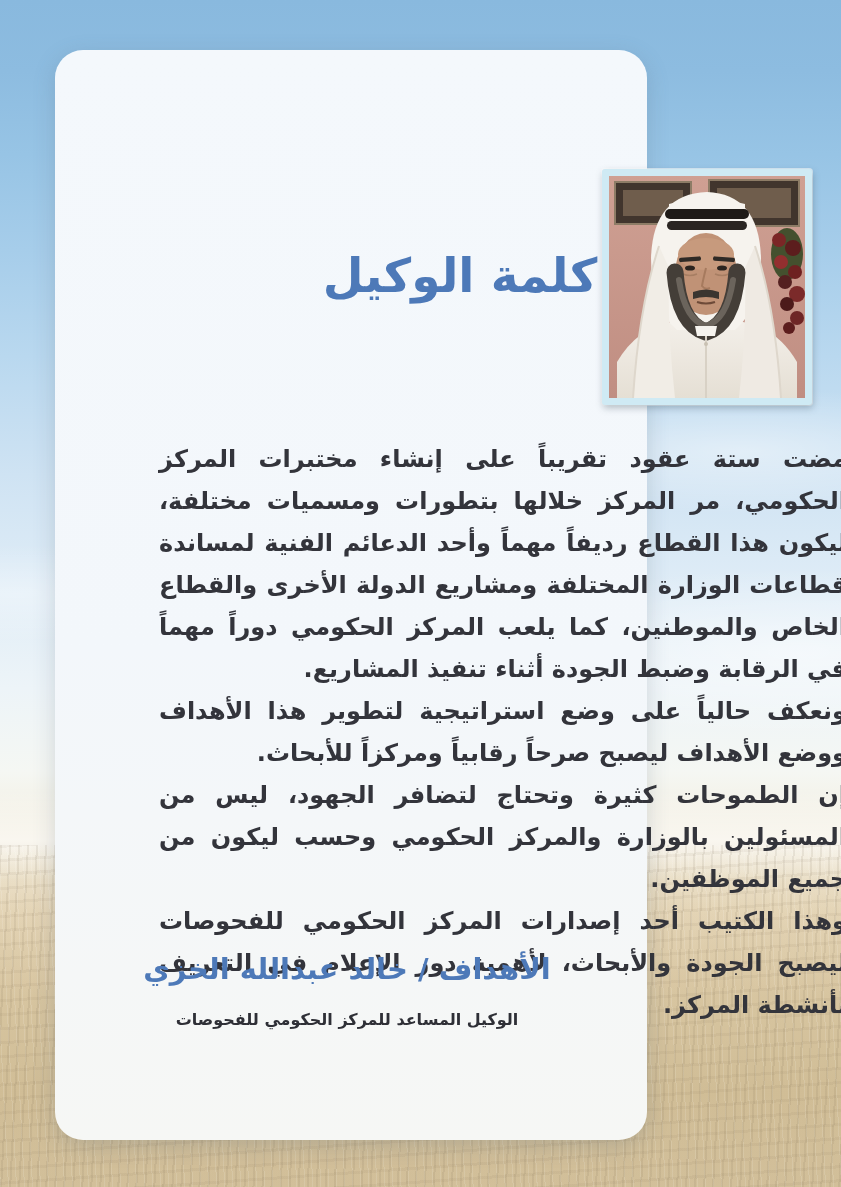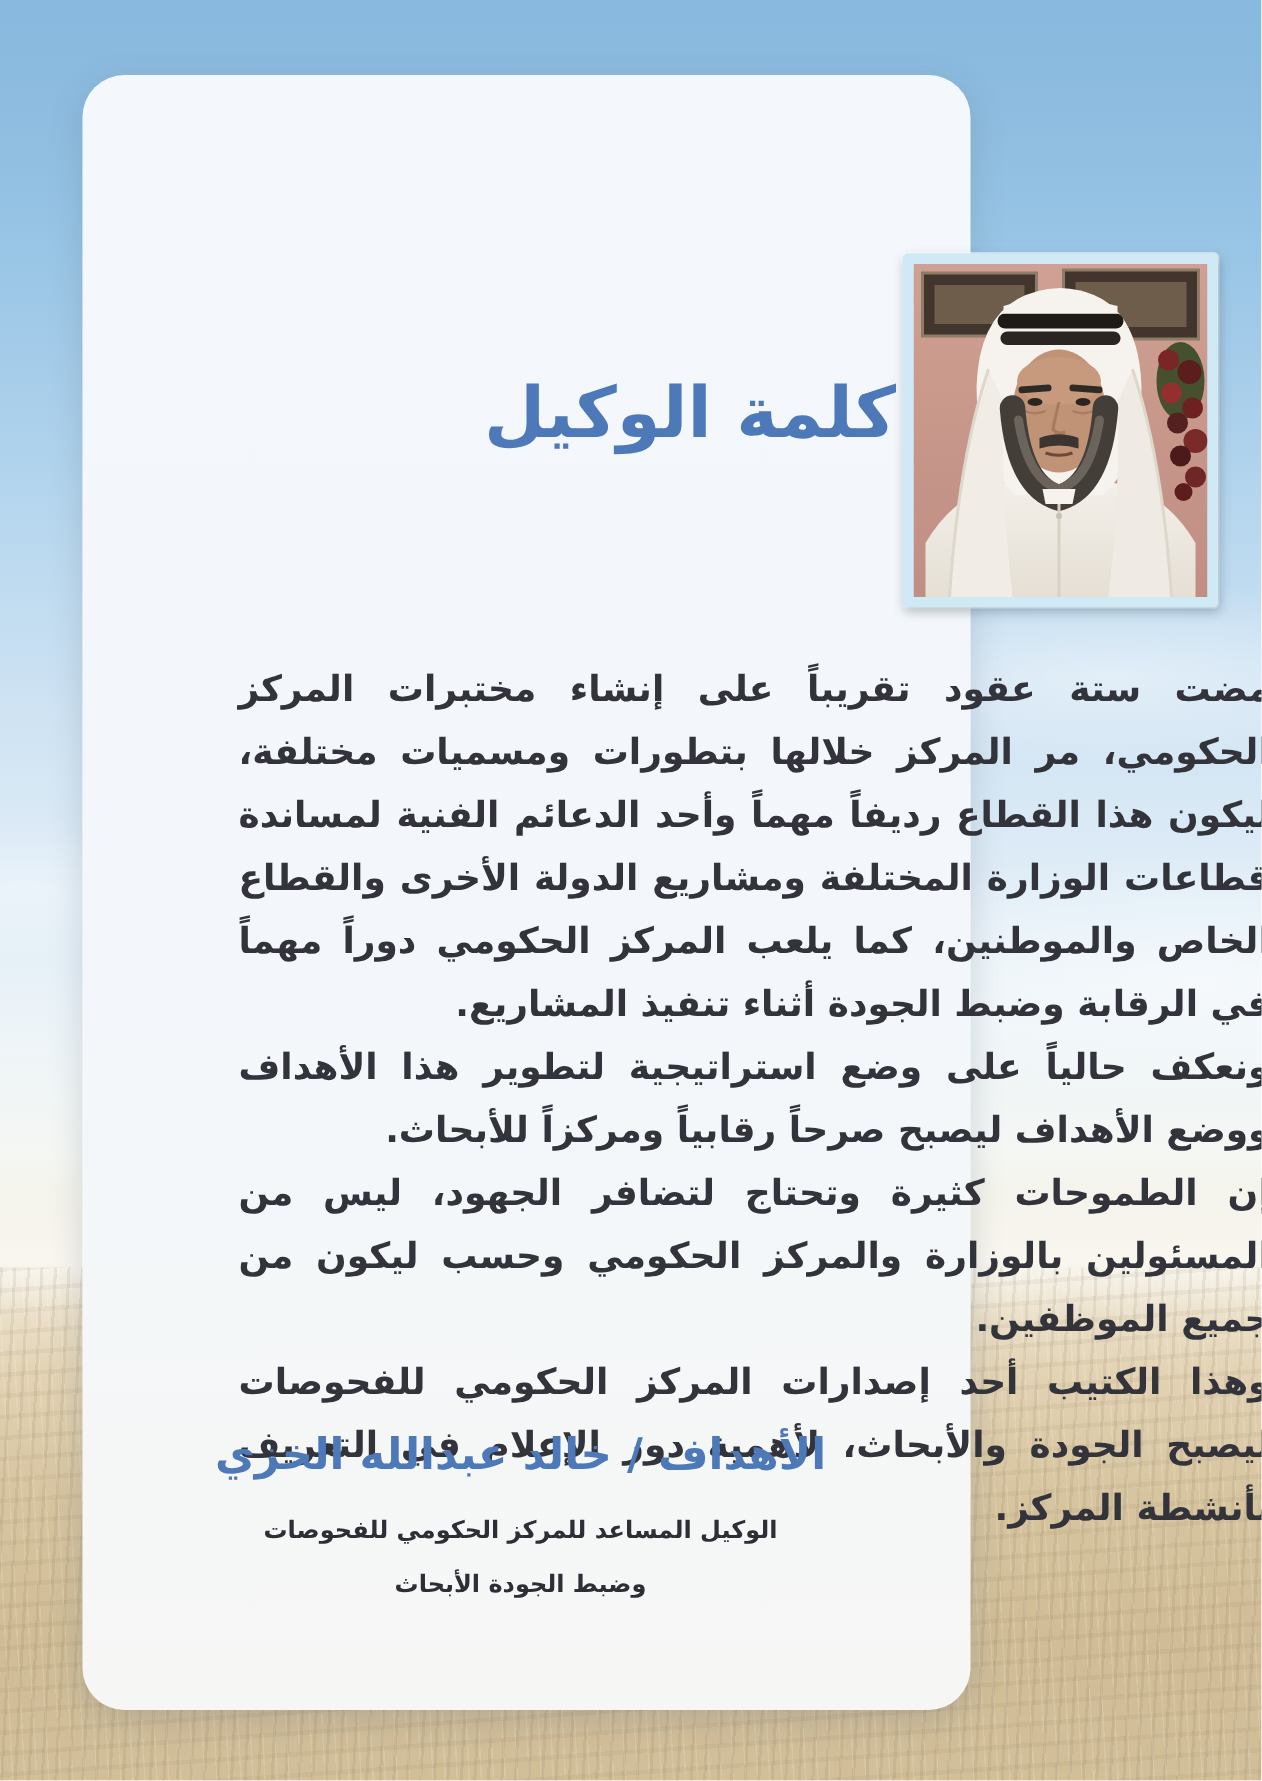--- a/index.html
+++ b/index.html
@@ -156,16 +156,15 @@
   <div class="body-text">
     <p>مضت ستة عقود تقريباً على إنشاء مختبرات المركز الحكومي، مر المركز خلالها بتطورات ومسميات مختلفة، ليكون هذا القطاع رديفاً مهماً وأحد الدعائم الفنية لمساندة قطاعات الوزارة المختلفة ومشاريع الدولة الأخرى والقطاع الخاص والموطنين، كما يلعب المركز الحكومي دوراً مهماً في الرقابة وضبط الجودة أثناء تنفيذ المشاريع.</p>
     <p>ونعكف حالياً على وضع استراتيجية لتطوير هذا الأهداف ووضع الأهداف ليصبح صرحاً رقابياً ومركزاً للأبحاث.</p>
     <p>إن الطموحات كثيرة وتحتاج لتضافر الجهود، ليس من المسئولين بالوزارة والمركز الحكومي وحسب ليكون من جميع الموظفين.</p>
     <p>وهذا الكتيب أحد إصدارات المركز الحكومي للفحوصات ليصبح الجودة والأبحاث، لأهمية دور الإعلام في التعريف بأنشطة المركز.</p>
   </div>
 
   <div class="signature">
     <p class="sig-name">الأهداف / خالد عبدالله الخزي</p>
     <p class="sig-role">الوكيل المساعد للمركز الحكومي للفحوصات</p>
-    <p class="sig-role">وضبط الجودة الأبحاث</p>
   </div>
 
 </div>
 
 </body></html>

